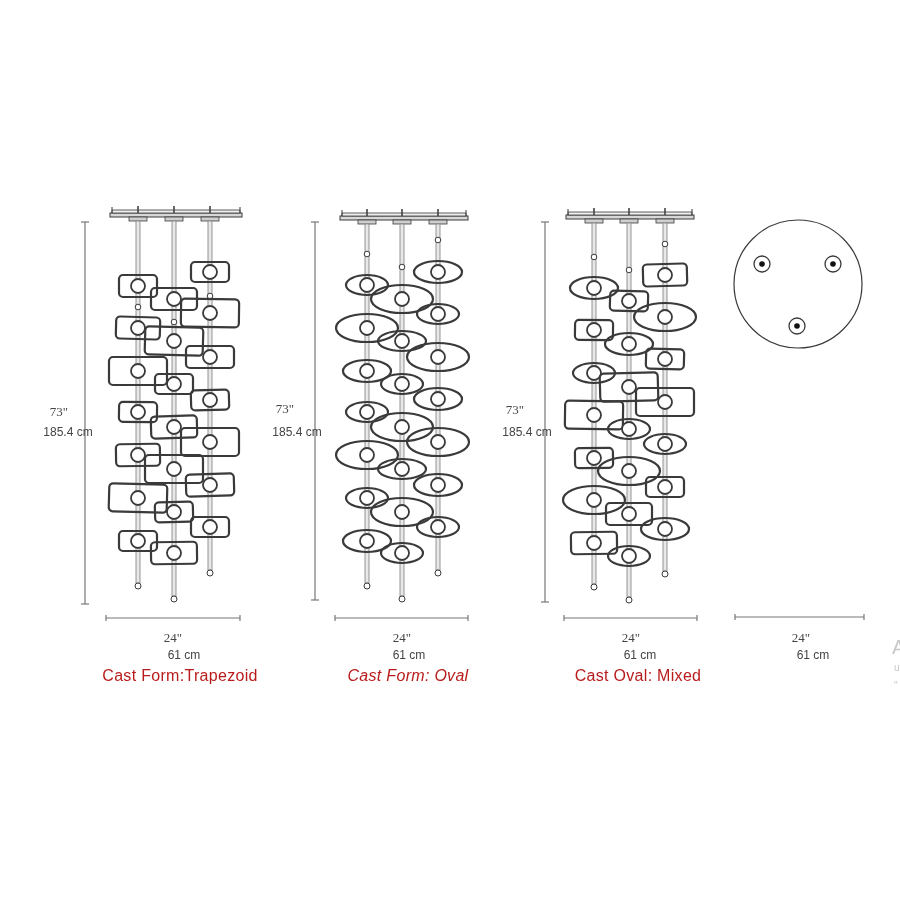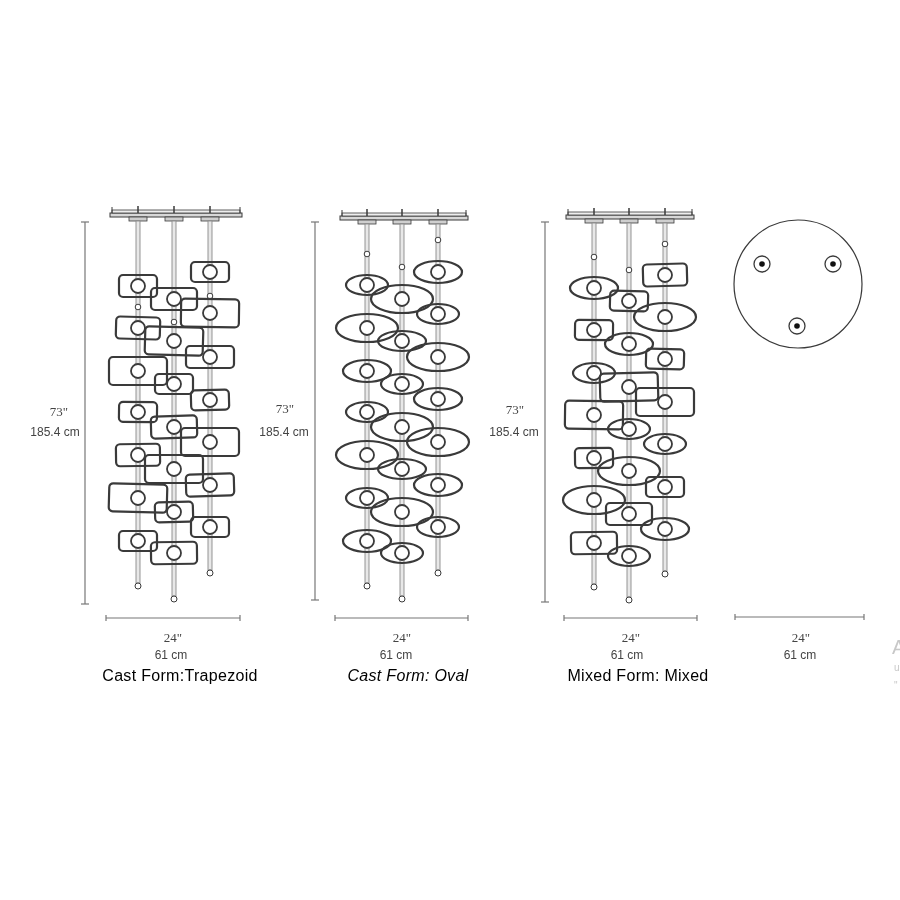--- a/index.html
+++ b/index.html
@@ -1,22 +1,22 @@
 <!DOCTYPE html>
 <html><head>
   <meta charset="utf-8">
   <style>
     html, body { margin: 0; padding: 0; background: #ffffff; }
     body { width: 900px; height: 900px; position: relative; overflow: hidden;
            font-family: "Liberation Sans", "DejaVu Sans", sans-serif; color: #333; }
     #canvas { position: absolute; left: 0; top: 0; width: 900px; height: 900px; }
     .lbl { position: absolute; text-align: center; white-space: nowrap; }
     .dim-in { font-family: "Liberation Serif", "DejaVu Serif", serif; font-size: 13px; color: #444; }
-    .dim-cm { font-size: 12px; color: #444; }
-    .caption { font-size: 16px; color: #000000; letter-spacing: 0.3px; }
+    .dim-cm { font-size: 12px; color: #444; margin-left: 13px; }
+    .caption { font-size: 16px; color: #b91c1c; letter-spacing: 0.3px; }
     .fade { color: #c8c8c8; }
   </style>
 </head>
 <body>
 
 <svg id="canvas" width="900" height="900" viewBox="0 0 900 900">
     <g>
       <line x1="85" y1="222" x2="85" y2="604" stroke="#777777" stroke-width="1.2"></line>
       <line x1="81" y1="222" x2="89" y2="222" stroke="#777777" stroke-width="1.2"></line>
       <line x1="81" y1="604" x2="89" y2="604" stroke="#777777" stroke-width="1.2"></line>
@@ -417,20 +417,20 @@
 <div class="lbl dim-in" style="left:158px;top:630px;width:30px;">24"</div>
 <div class="lbl dim-cm" style="left:146px;top:648px;width:50px;">61 cm</div>
 <div class="lbl caption" style="left:90px;top:667px;width:180px;">Cast Form:Trapezoid</div>
 
 <div class="lbl dim-in" style="left:387px;top:630px;width:30px;">24"</div>
 <div class="lbl dim-cm" style="left:371px;top:648px;width:50px;">61 cm</div>
 <div class="lbl caption" style="left:328px;top:667px;width:160px;font-style:italic;">Cast Form: Oval</div>
 
 <div class="lbl dim-in" style="left:616px;top:630px;width:30px;">24"</div>
 <div class="lbl dim-cm" style="left:602px;top:648px;width:50px;">61 cm</div>
-<div class="lbl caption" style="left:553px;top:667px;width:170px;">Mixed Form: Mixed</div>
+<div class="lbl caption" style="left:553px;top:667px;width:170px;">Cast Oval: Mixed</div>
 
 <div class="lbl dim-in" style="left:786px;top:630px;width:30px;">24"</div>
 <div class="lbl dim-cm" style="left:775px;top:648px;width:50px;">61 cm</div>
 
 <div class="lbl fade" style="left:892px;top:636px;font-size:20px;">A</div>
 <div class="lbl fade" style="left:894px;top:662px;font-size:10px;">u</div>
 <div class="lbl fade" style="left:894px;top:680px;font-size:10px;">"</div>
 
 </body></html>

